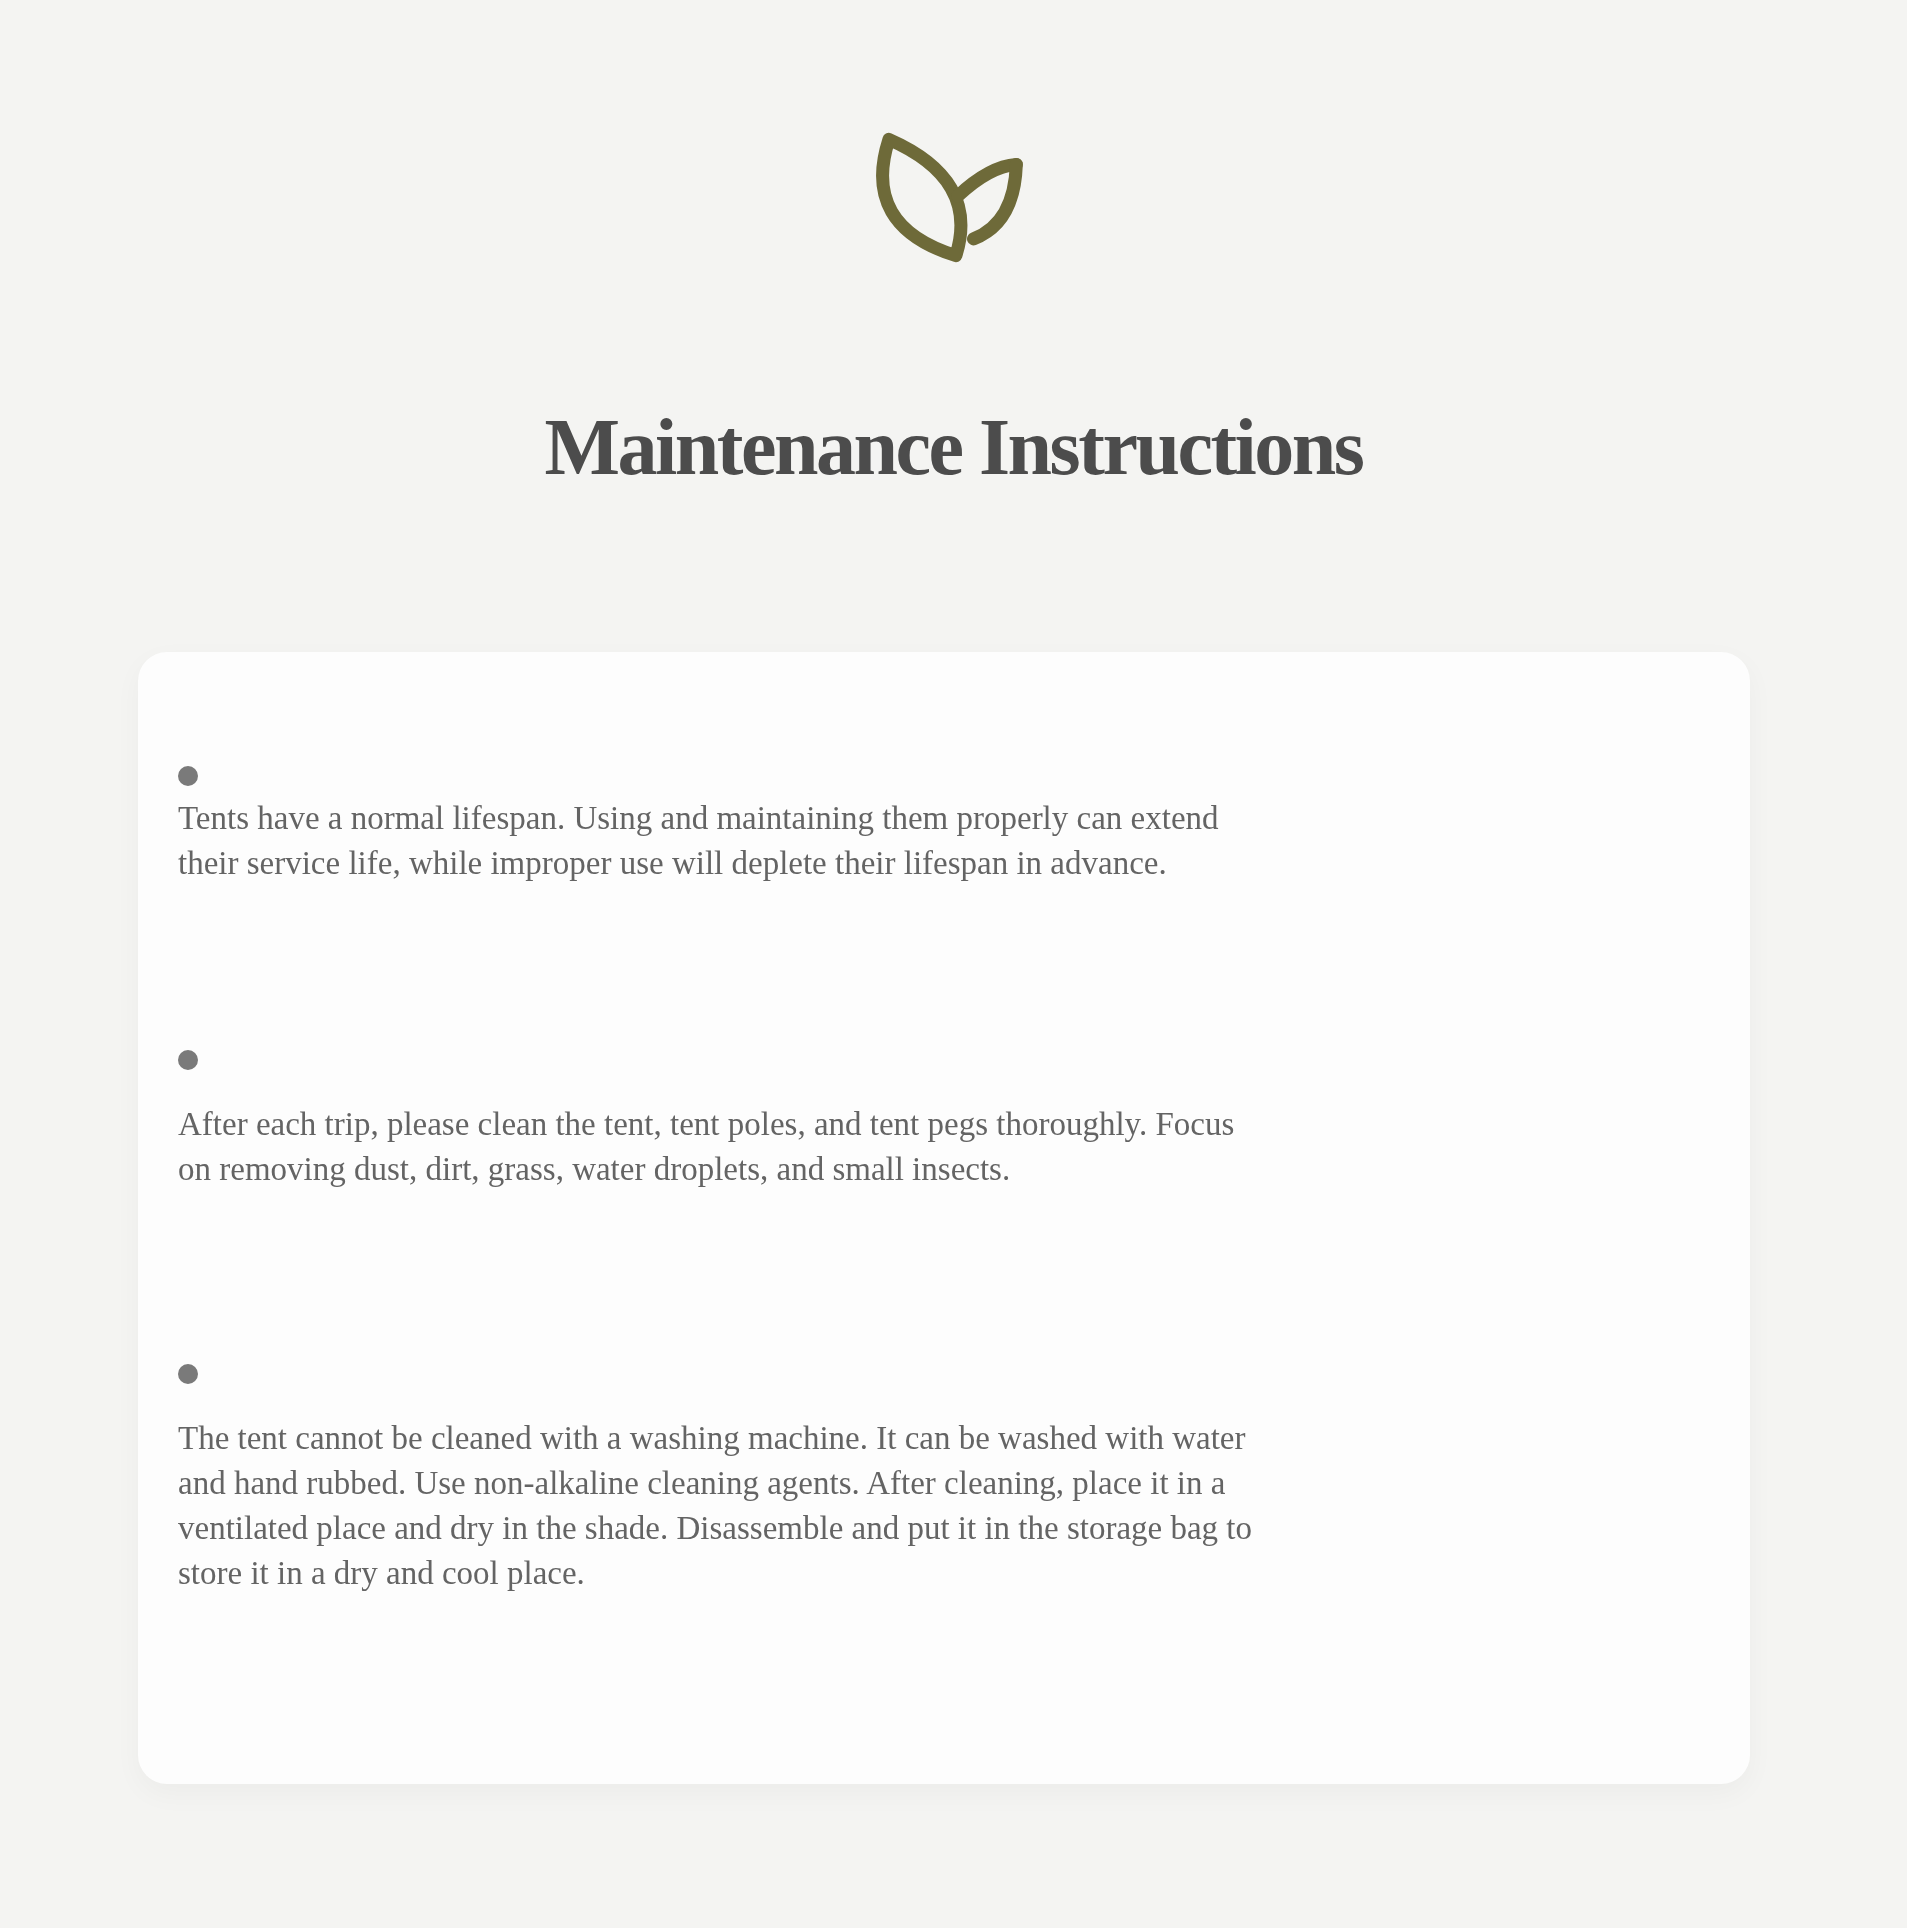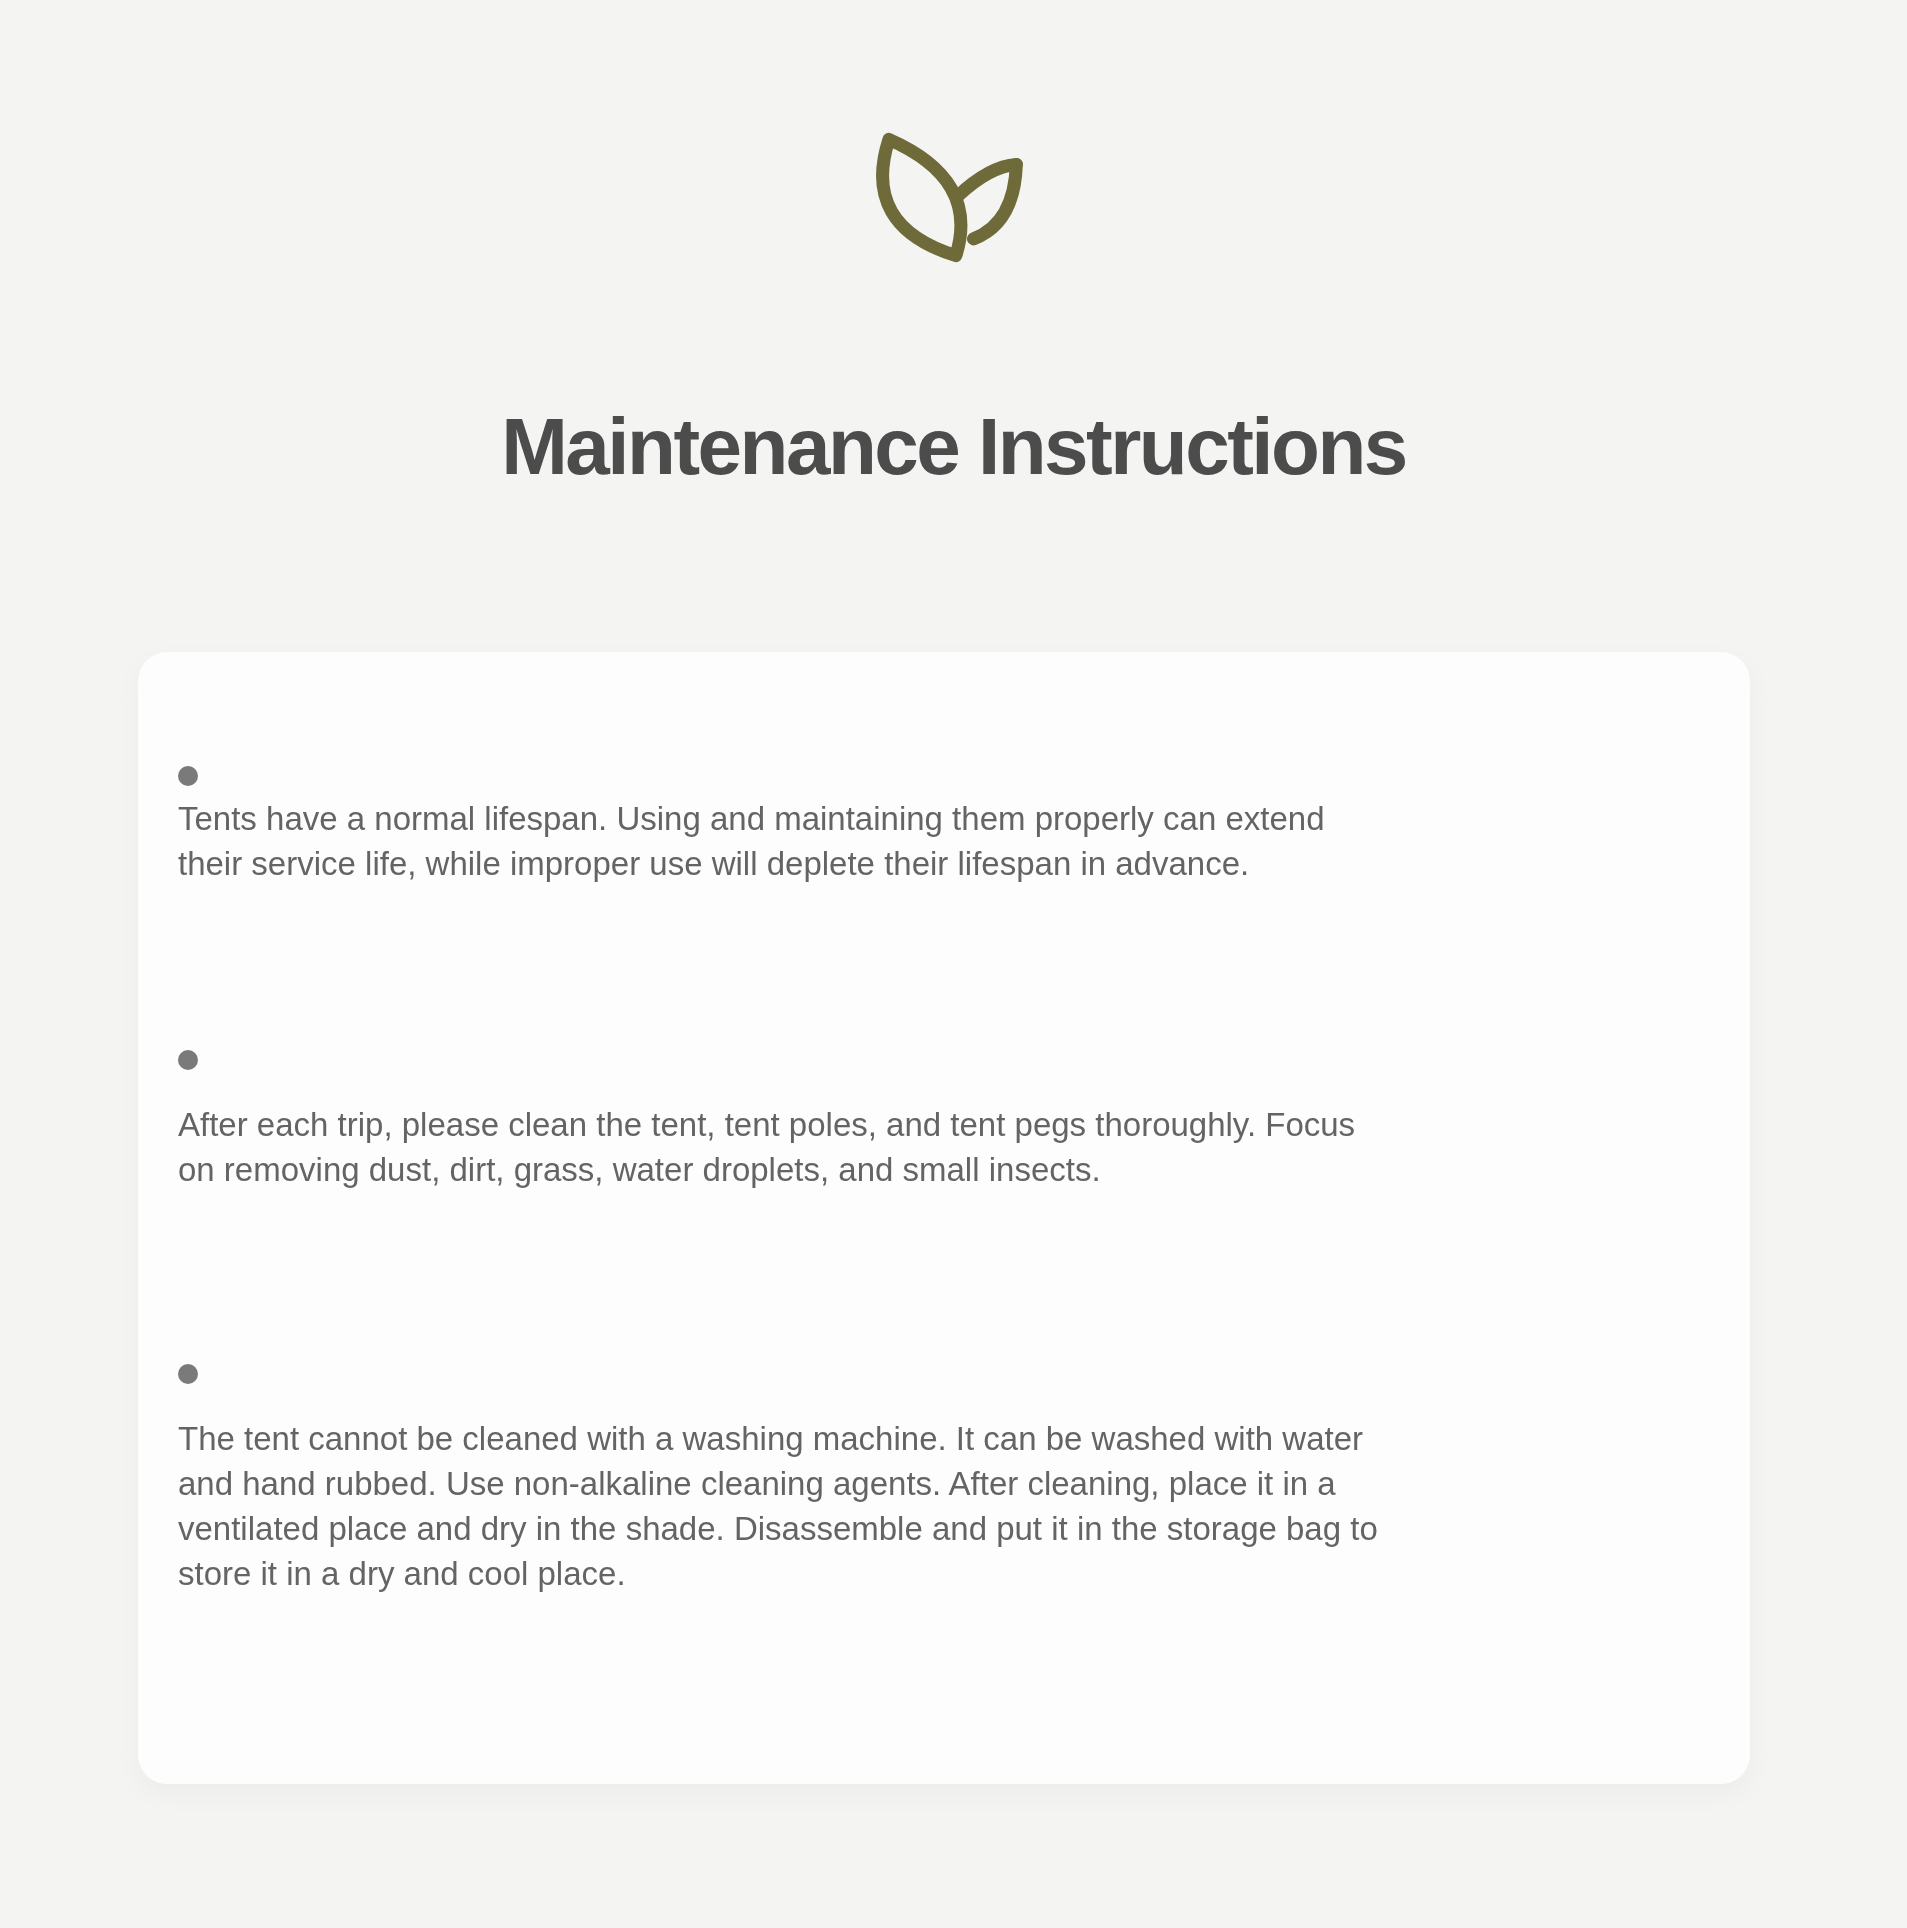--- a/index.html
+++ b/index.html
@@ -10,21 +10,21 @@
     --bullet-ring: #7a7a7a;
     --logo-olive: #6e6a39;
   }
   * { margin: 0; padding: 0; box-sizing: border-box; }
   html, body { background: var(--page-background); }
   .page {
     position: relative;
     width: 1907px;
     height: 1929px;
     background: var(--page-background);
-    font-family: Liberation Sans, sans-serif;
+    font-family: Liberation Serif, serif;
     overflow: hidden;
   }
   .logo-wrap {
     display: flex;
     justify-content: center;
     padding-top: 125px;
   }
   .logo-wrap svg { display: block; }
   .page-title {
     margin-top: 123px;

